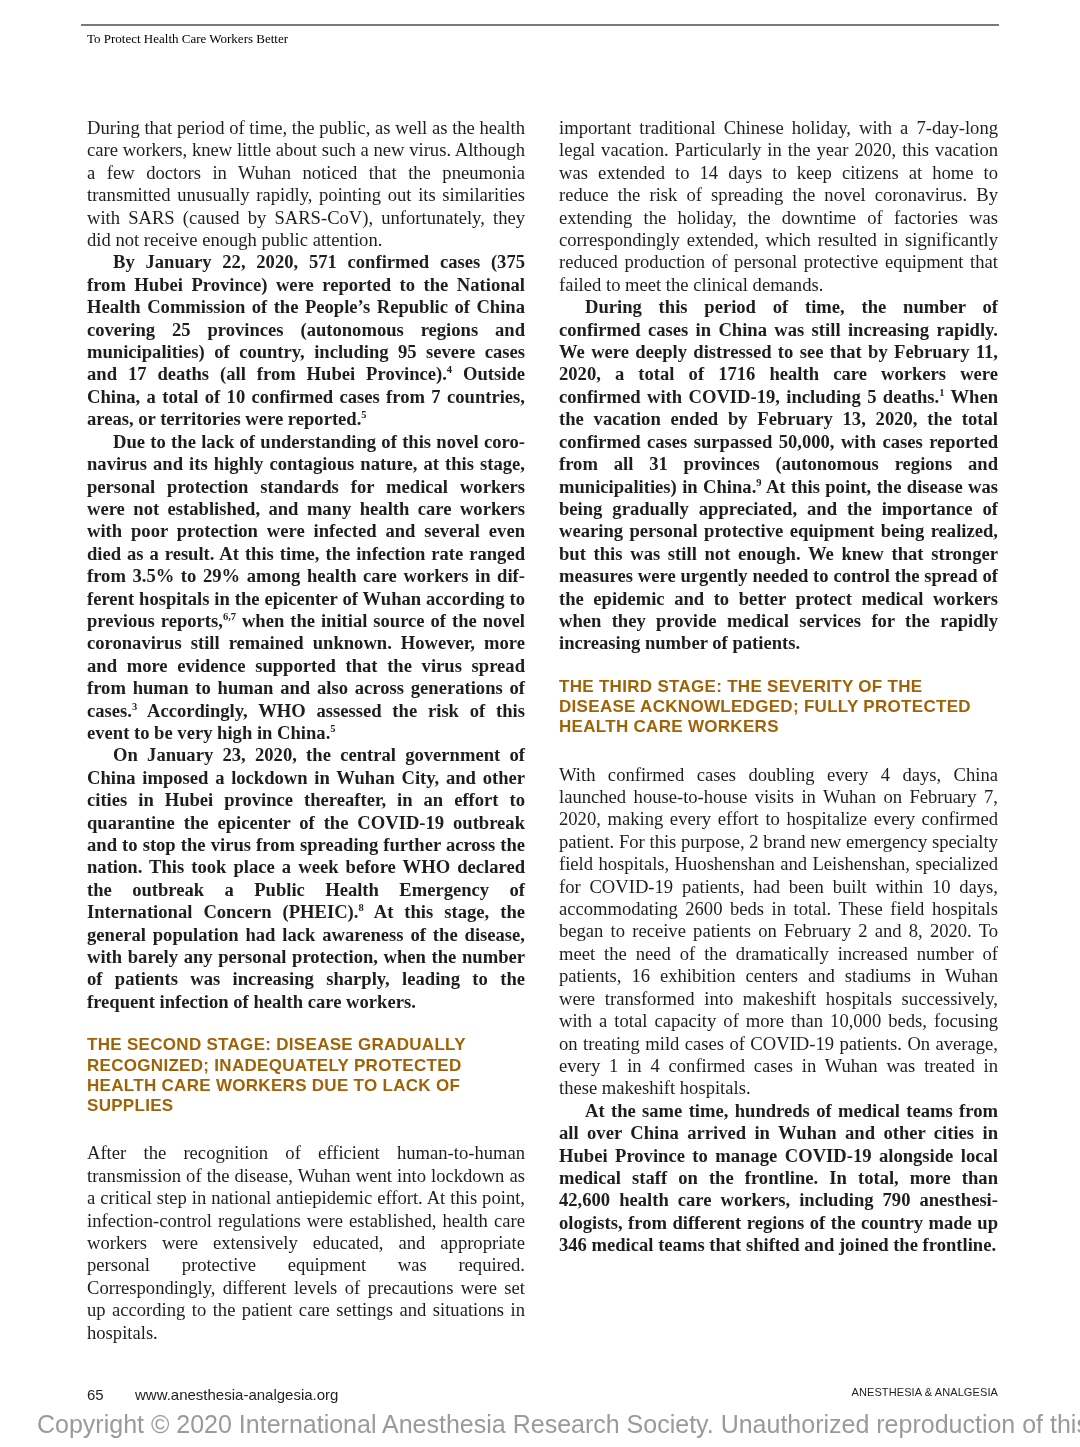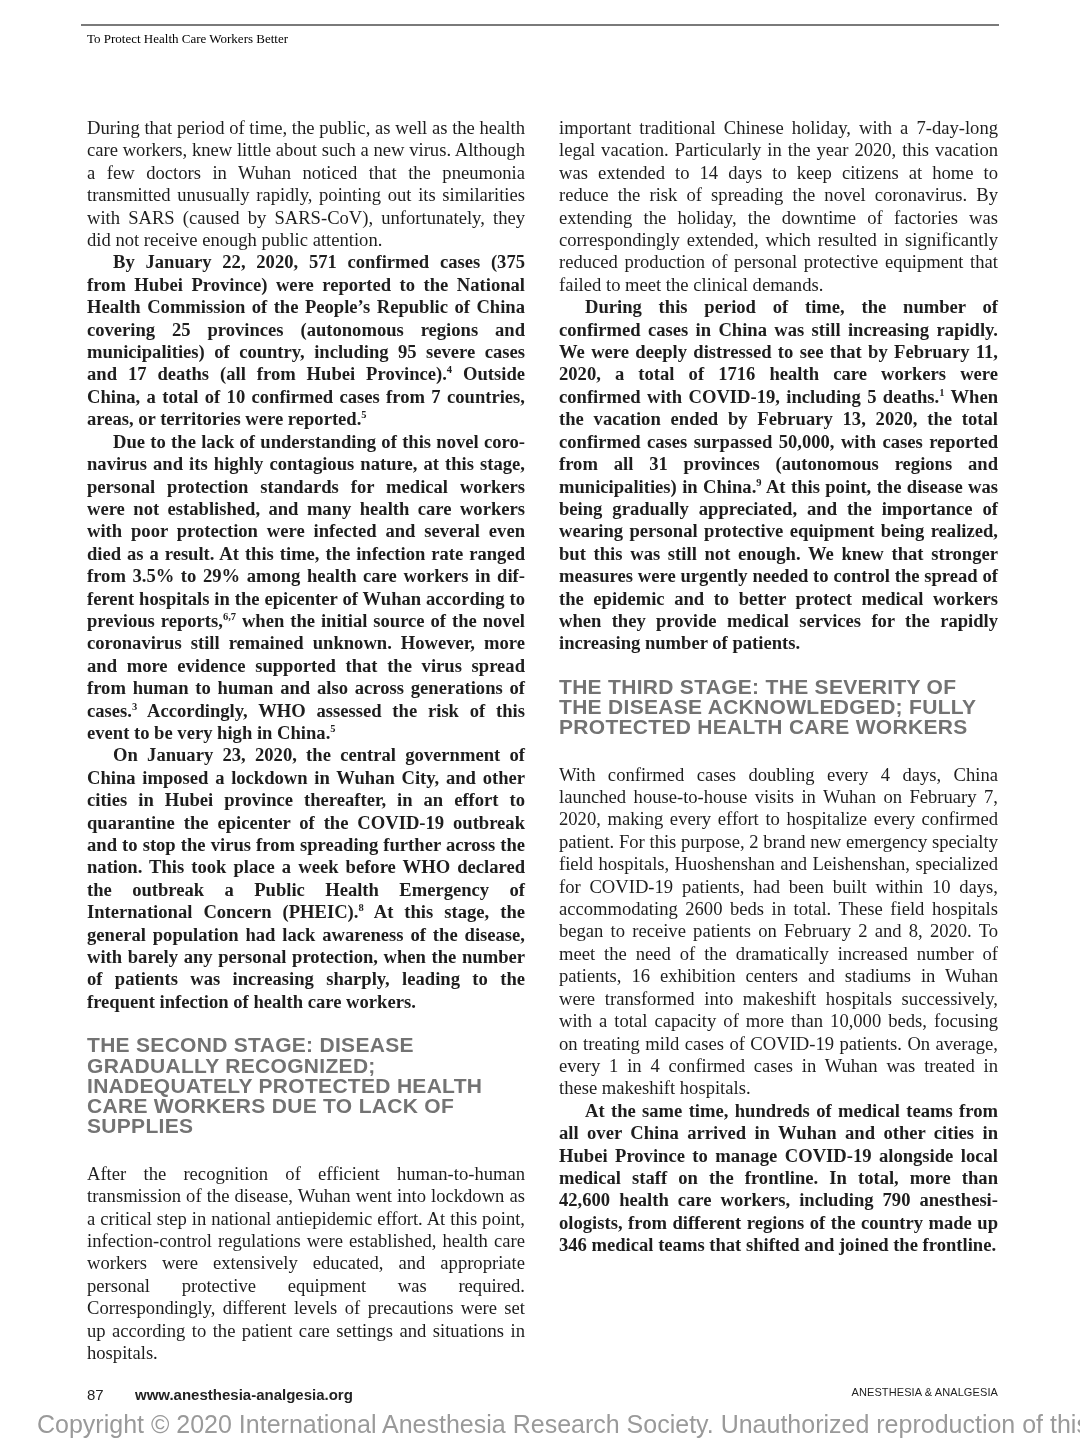--- a/index.html
+++ b/index.html
@@ -5,25 +5,25 @@
     html, body { margin: 0; padding: 0; background: #ffffff; }
     body { width: 1080px; height: 1447px; position: relative; overflow: hidden; }
     .top-rule { position: absolute; left: 81px; top: 24px; width: 918px; height: 0; border-top: 2px solid #7a7a7a; }
     .running-head { position: absolute; left: 87px; top: 31px; font-family: "Liberation Serif", serif; font-size: 13px; color: #000000; }
     .column { position: absolute; top: 91px; width: 438px; font-family: "Liberation Serif", serif; font-size: 18.6px; line-height: 22.4px; color: #1e1e1e; }
     .col-left { left: 87px; }
     .col-right { left: 559px; width: 439px; }
     .para { margin: 0; text-align: justify; hyphens: manual; }
     .para.indent { text-indent: 26px; font-weight: bold; }
     .para.flush { text-indent: 0; margin-top: 26px; }
-    .heading { margin: 0; font-family: "Liberation Sans", sans-serif; font-weight: bold; font-size: 21px; line-height: 20.3px; color: #737373; letter-spacing: 0.3px; }
+    .heading { margin: 0; font-family: "Liberation Sans", sans-serif; font-weight: bold; font-size: 17px; line-height: 20.3px; color: #a16207; letter-spacing: 0.3px; }
     .gap-before-heading { height: 22px; }
     sup { font-size: 10.5px; line-height: 0; vertical-align: 7px; }
     .footer-page { position: absolute; left: 87px; top: 1386px; font-family: "Liberation Sans", sans-serif; font-size: 15px; color: #222; }
-    .footer-url { position: absolute; left: 135px; top: 1386px; font-family: "Liberation Sans", sans-serif; font-size: 15px; color: #222; font-weight: bold; }
+    .footer-url { position: absolute; left: 135px; top: 1386px; font-family: "Liberation Sans", sans-serif; font-size: 15px; color: #222; }
     .footer-journal { position: absolute; right: 82px; top: 1386px; font-family: "Liberation Sans", sans-serif; font-size: 11px; color: #222; letter-spacing: 0.1px; }
     .copyright { position: absolute; left: 37px; top: 1410px; font-family: "Liberation Sans", sans-serif; font-size: 25px; color: #9a9a9a; white-space: nowrap; }
   </style>
 </head>
 <body>
 
 <div class="top-rule"></div>
 <div class="running-head">To Protect Health Care Workers Better</div>
 
 <div class="column col-left">
@@ -38,16 +38,16 @@
 
 <div class="column col-right">
   <p class="para flush">important traditional Chinese holiday, with a 7-day-long legal vacation. Particularly in the year 2020, this vacation was extended to 14 days to keep citizens at home to reduce the risk of spreading the novel coro­navirus. By extending the holiday, the downtime of factories was correspondingly extended, which resulted in significantly reduced production of per­sonal protective equipment that failed to meet the clinical demands.</p>
   <p class="para indent"><span>During this period of time, the number of confirmed cases in China was still increasing rapidly. We were deeply distressed to see that by February 11, 2020, a total of 1716 health care workers were confirmed with COVID-19, including 5 deaths.</span><sup>1</sup><span> When the vaca­tion ended by February 13, 2020, the total confirmed cases surpassed 50,000, with cases reported from all 31 provinces (autonomous regions and municipali­ties) in China.</span><sup>9</sup><span> At this point, the disease was being gradually appreciated, and the importance of wear­ing personal protective equipment being realized, but this was still not enough. We knew that stronger mea­sures were urgently needed to control the spread of the epidemic and to better protect medical workers when they provide medical services for the rapidly increasing number of patients.</span></p>
   <div class="gap-before-heading"></div>
   <h2 class="heading">THE THIRD STAGE: THE SEVERITY OF THE DISEASE ACKNOWLEDGED; FULLY PROTECTED HEALTH CARE WORKERS</h2>
   <p class="para flush">With confirmed cases doubling every 4 days, China launched house-to-house visits in Wuhan on February 7, 2020, making every effort to hospitalize every con­firmed patient. For this purpose, 2 brand new emer­gency specialty field hospitals, Huoshenshan and Leishenshan, specialized for COVID-19 patients, had been built within 10 days, accommodating 2600 beds in total. These field hospitals began to receive patients on February 2 and 8, 2020. To meet the need of the dramatically increased number of patients, 16 exhi­bition centers and stadiums in Wuhan were trans­formed into makeshift hospitals successively, with a total capacity of more than 10,000 beds, focusing on treating mild cases of COVID-19 patients. On average, every 1 in 4 confirmed cases in Wuhan was treated in these makeshift hospitals.</p>
   <p class="para indent">At the same time, hundreds of medical teams from all over China arrived in Wuhan and other cities in Hubei Province to manage COVID-19 alongside local medical staff on the frontline. In total, more than 42,600 health care workers, including 790 anesthesi­ologists, from different regions of the country made up 346 medical teams that shifted and joined the frontline.</p>
 </div>
 
-<div class="footer-page">87</div>
+<div class="footer-page">65</div>
 <div class="footer-url">www.anesthesia-analgesia.org</div>
 <div class="footer-journal">ANESTHESIA &amp; ANALGESIA</div>
 <div class="copyright">Copyright © 2020 International Anesthesia Research Society. Unauthorized reproduction of this article is prohibited.</div>
 
 </body></html>

